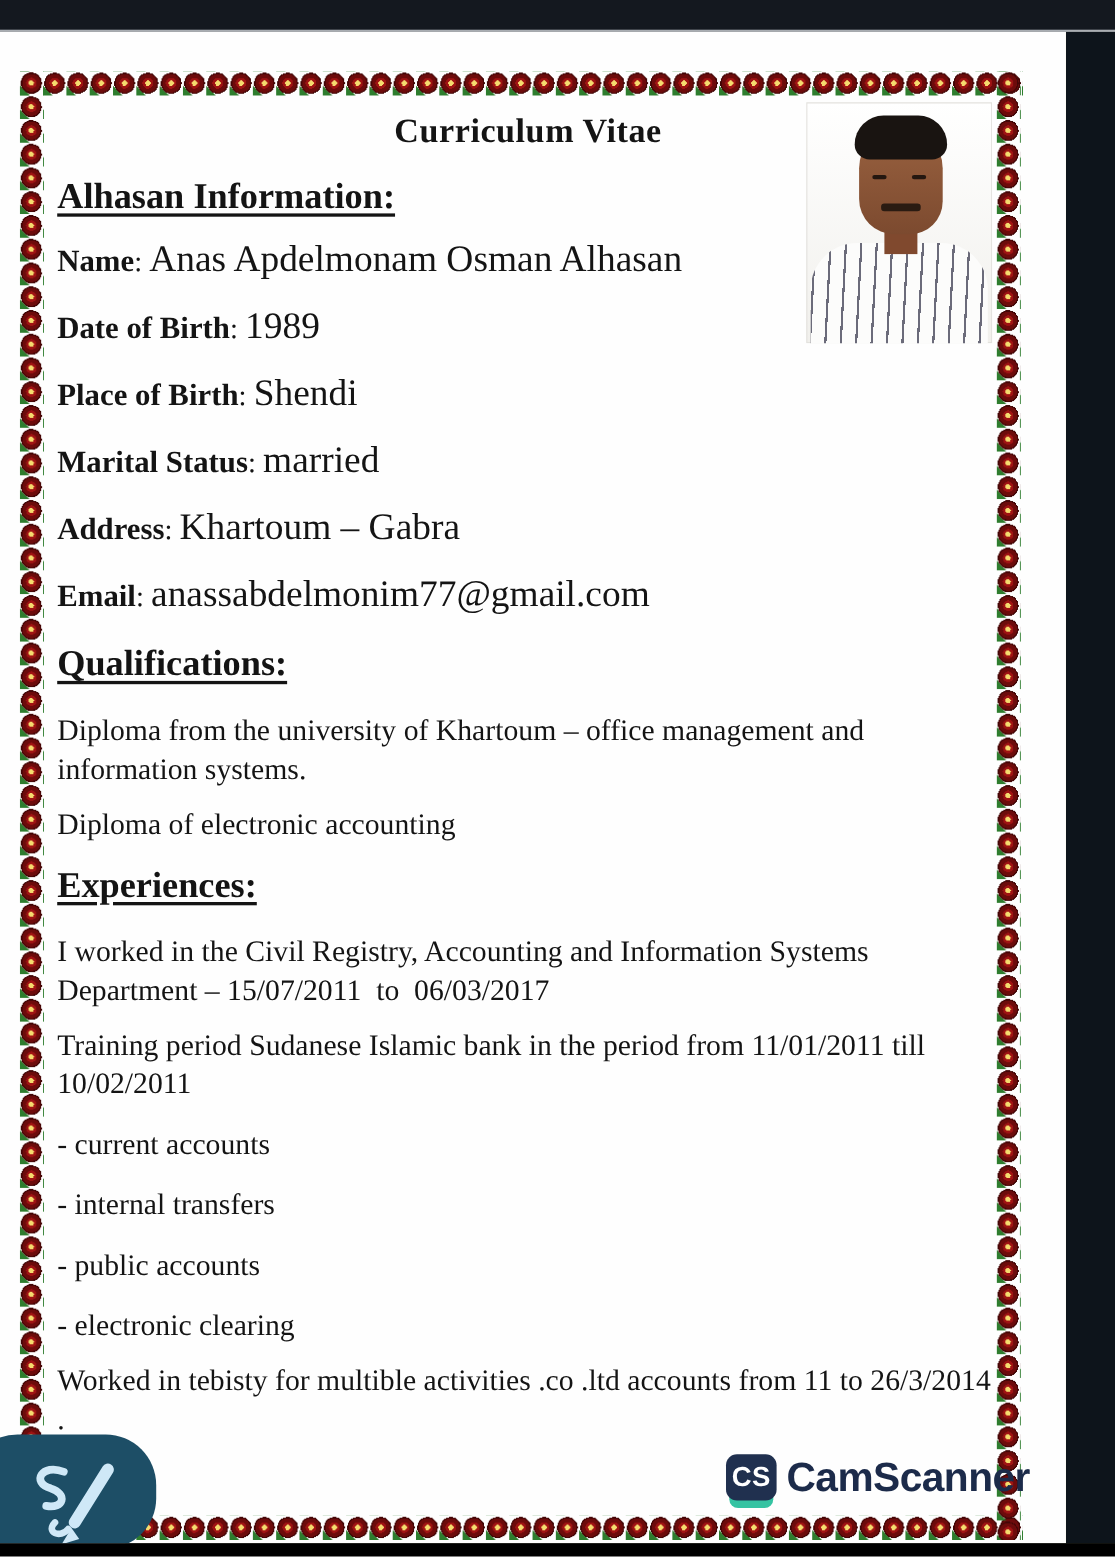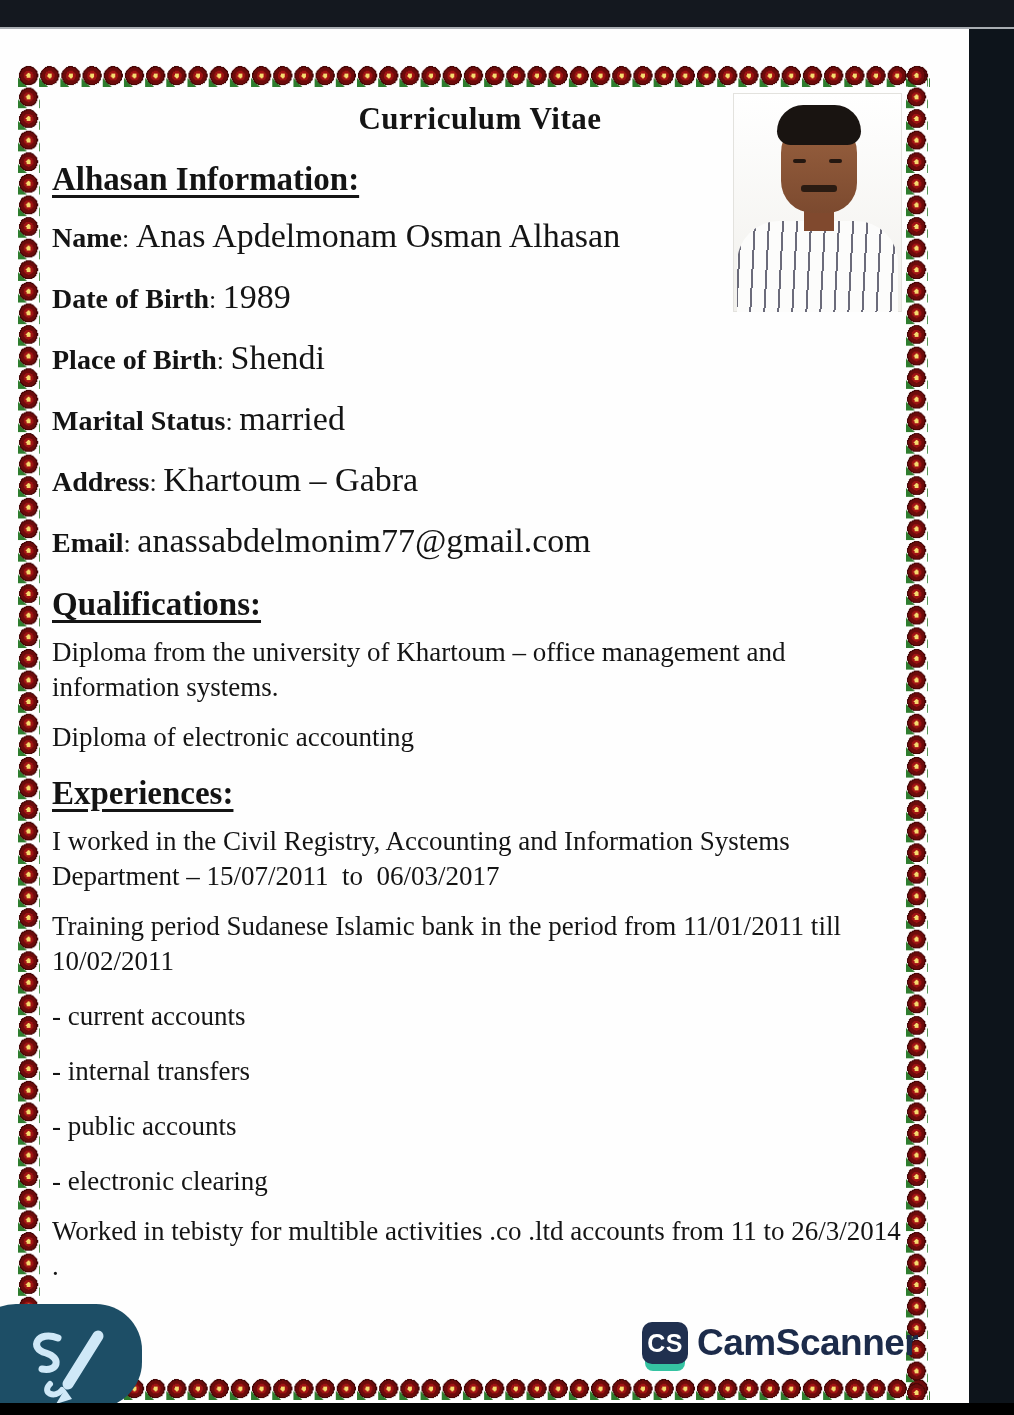--- a/index.html
+++ b/index.html
@@ -30,40 +30,40 @@
   .section-heading{font-size:33px;font-weight:bold;text-decoration:underline;text-decoration-thickness:3px;text-underline-offset:5px;margin-top:24px;}
   .h-personal{margin-top:24px;}
   .h-qual{margin-top:22px;}
   .h-exp{margin-top:20px;}
   .field-row{margin-top:21px;line-height:34px;}
   .field-row:first-of-type{margin-top:26px;}
   .flabel{font-size:28px;font-weight:bold;margin-top:40px;}
   .fsep{font-size:26px;white-space:pre;}
   .fvalue{font-size:34px;}
   .para{font-size:27px;line-height:35px;margin-top:15px;white-space:pre-wrap;}
-  .para.first{margin-top:12px;}
+  .para.first{margin-top:24px;}
   .bullet{font-size:27px;line-height:35px;margin-top:20px;}
   
   .photo{position:absolute;left:733px;top:64px;width:169px;height:219px;z-index:9;
     background:linear-gradient(#ffffff,#f1f0ec);overflow:hidden;box-shadow:0 0 0 1px #e3e2de inset;}
   .ph-shirt{position:absolute;left:4px;top:128px;width:161px;height:95px;border-radius:42px 42px 0 0;
     background:repeating-linear-gradient(93deg,#fcfcfb 0 3px,#6b6b7a 3px 5px,#fcfcfb 5px 14px);}
   .ph-neck{position:absolute;left:71px;top:106px;width:30px;height:32px;background:#80492e;}
   .ph-head{position:absolute;left:48px;top:22px;width:76px;height:98px;border-radius:38px 38px 30px 32px;
     background:linear-gradient(#9a6240,#7c4a2f);}
   .ph-hair{position:absolute;left:44px;top:12px;width:84px;height:40px;border-radius:42px 42px 22px 22px;background:#191411;}
   .ph-eye{position:absolute;width:13px;height:4px;background:#241710;border-radius:2px;top:66px;}
   .ph-eye.l{left:60px;} .ph-eye.r{left:96px;}
   .ph-mustache{position:absolute;left:68px;top:92px;width:36px;height:7px;background:#2a1b12;border-radius:3px;}
   
   .fab{position:absolute;left:-30px;top:1304px;width:172px;height:104px;background:#1d4e66;border-radius:46px;z-index:30;border:none;}
   .fab-under{position:absolute;left:-30px;top:1400px;width:152px;height:40px;background:#5d87a5;border-radius:18px;z-index:29;border:none;}
   .fab svg{position:absolute;left:52px;top:22px;}
   
-  .watermark{position:absolute;left:642px;top:1322px;display:flex;align-items:center;z-index:20;cursor:pointer;}
+  .watermark{position:absolute;left:660px;top:1322px;display:flex;align-items:center;z-index:20;cursor:pointer;}
   .cs-badge{position:relative;width:46px;height:42px;background:#20304f;border-radius:10px;
     display:flex;align-items:center;justify-content:center;}
   .cs-badge::after{content:"";position:absolute;left:3px;right:3px;bottom:-7px;height:10px;background:#35c3a2;border-radius:0 0 8px 8px;z-index:-1;}
   .cs-text{font-family:"Liberation Sans","DejaVu Sans",sans-serif;font-weight:bold;font-size:25px;color:#ffffff;letter-spacing:.5px;}
   .cs-name{font-family:"Liberation Sans","DejaVu Sans",sans-serif;font-weight:bold;font-size:37px;color:#1c2b4a;margin-left:9px;letter-spacing:-.5px;}
 </style>
 </head>
 <body>
 
 <div class="viewport">

